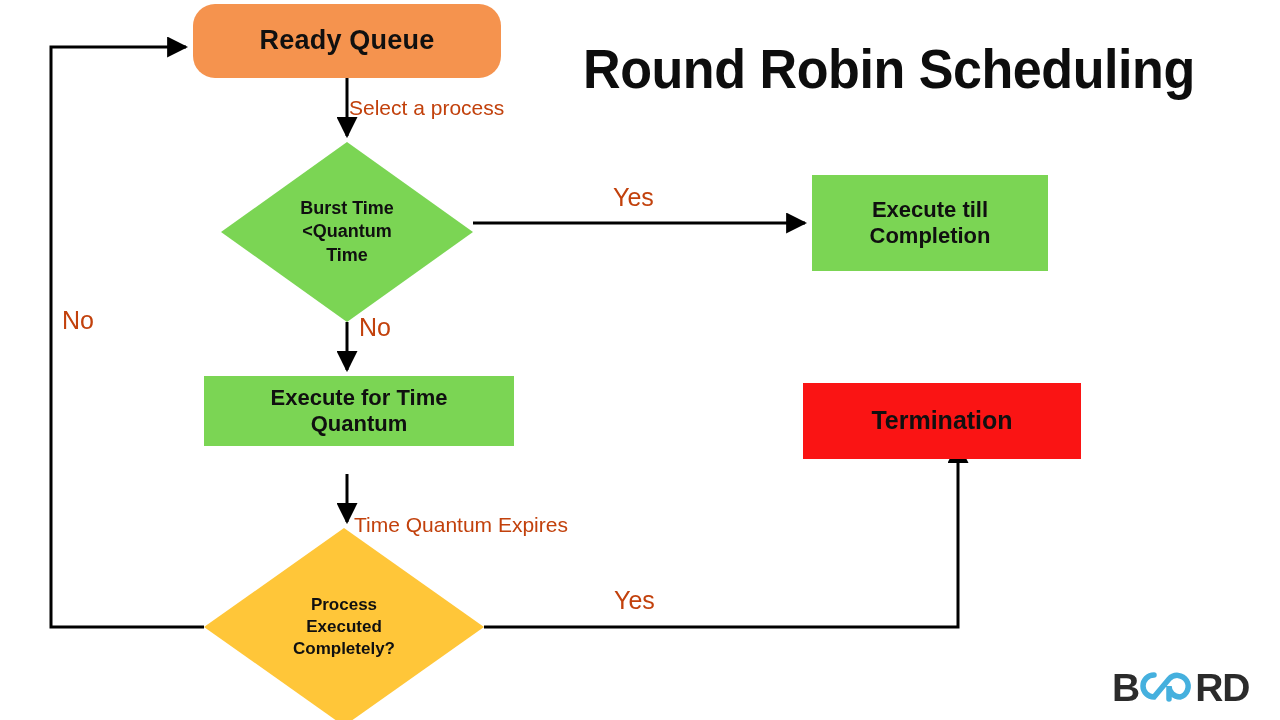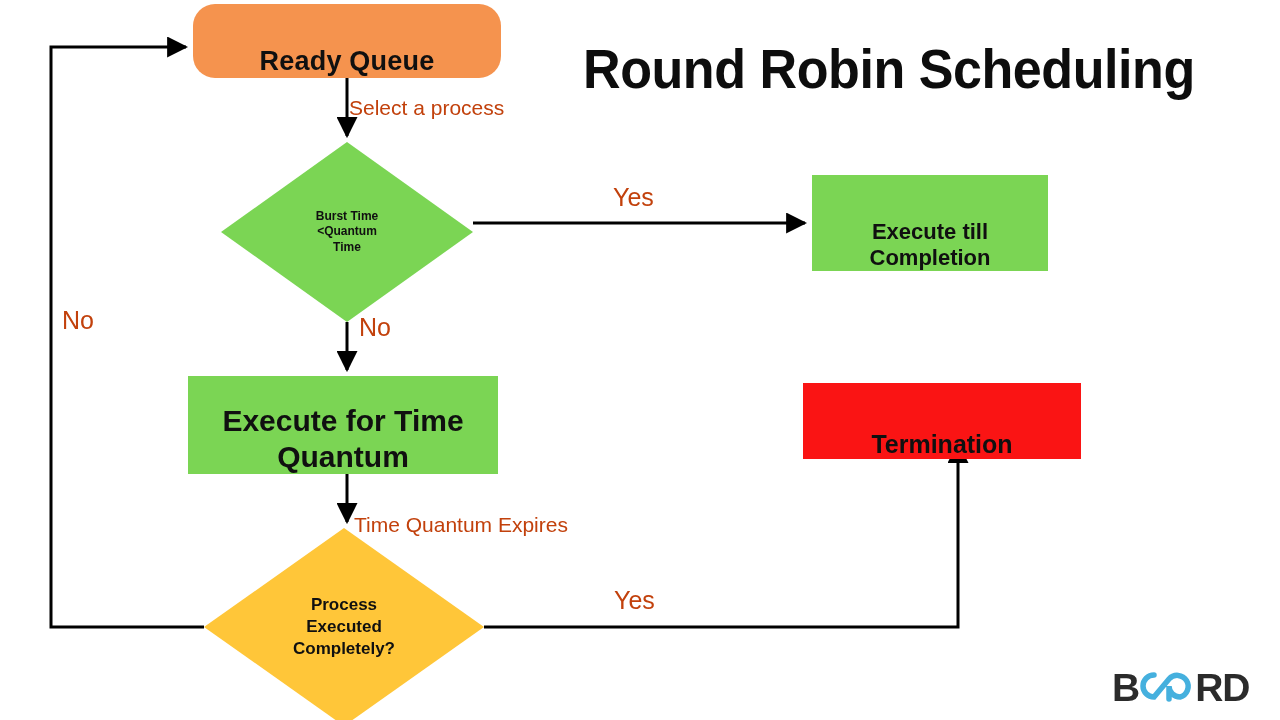--- a/index.html
+++ b/index.html
@@ -23,21 +23,21 @@
   }
   .edges {
     position: absolute;
     left: 0; top: 0;
     width: 1280px;
     height: 720px;
   }
   .node {
     position: absolute;
     display: flex;
-    align-items: flex-end;
+    align-items: center;
     justify-content: center;
     text-align: center;
     font-weight: bold;
     line-height: 1.18;
     color: #101010;
     box-sizing: border-box;
   }
   
   #ready-queue {
     left: 193px; top: 4px;
@@ -64,38 +64,38 @@
     z-index: 2;
     font-weight: bold;
     line-height: 1.3;
     color: #101010;
     white-space: pre-line;
   }
   #decision-burst {
     left: 221px; top: 142px;
     width: 252px; height: 180px;
   }
-  #decision-burst .dlabel { font-size: 12px; }
+  #decision-burst .dlabel { font-size: 18px; }
   #decision-executed {
     left: 204px; top: 528px;
     width: 280px; height: 198px;
   }
   #decision-executed .dlabel { font-size: 17px; }
   
   #execute-till-completion {
     left: 812px; top: 175px;
     width: 236px; height: 96px;
     background: #7BD554;
     font-size: 22px;
   }
   #execute-time-quantum {
-    left: 188px; top: 376px;
-    width: 310px; height: 98px;
+    left: 204px; top: 376px;
+    width: 310px; height: 70px;
     background: #7BD554;
-    font-size: 30px;
+    font-size: 22px;
   }
   #termination {
     left: 803px; top: 383px;
     width: 278px; height: 76px;
     background: #FA1414;
     font-size: 25px;
   }
   
   .edge-label {
     position: absolute;

